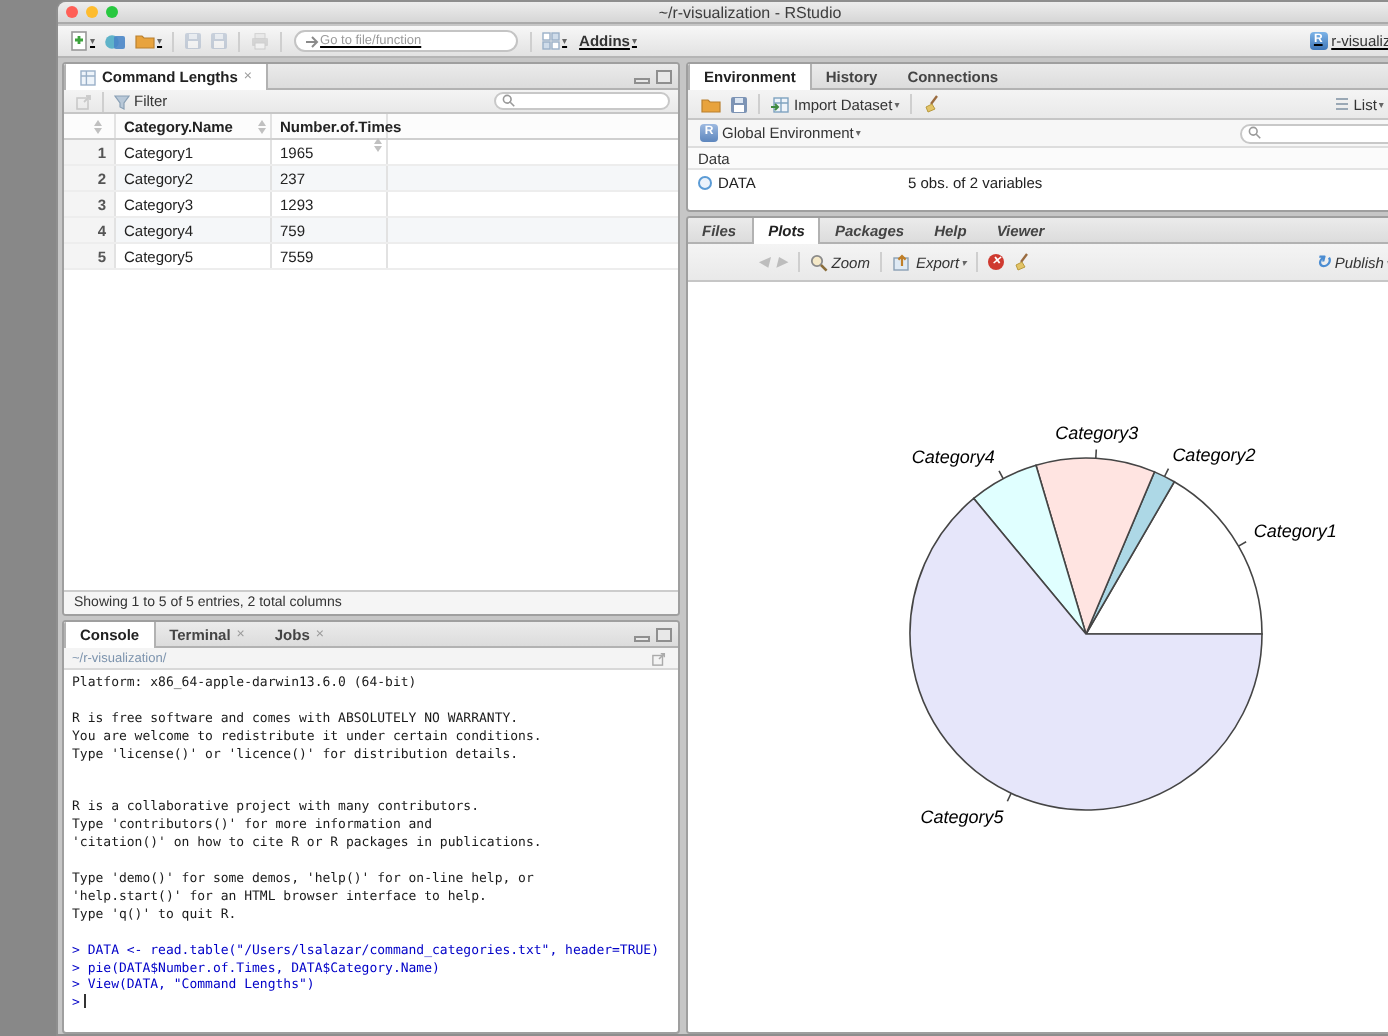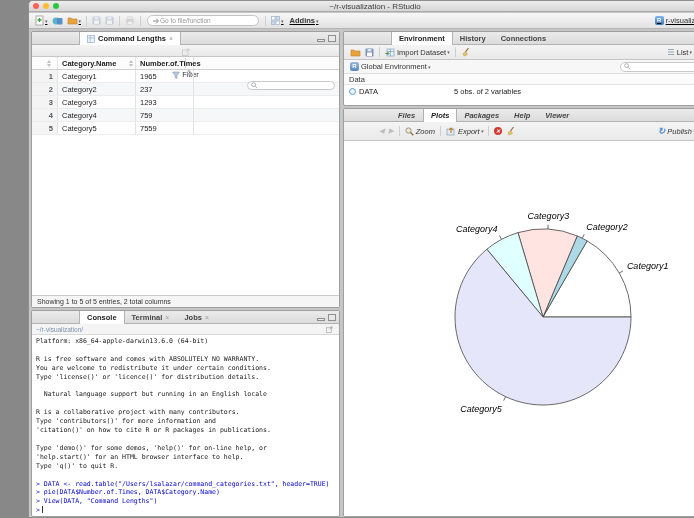--- a/index.html
+++ b/index.html
@@ -32,34 +32,34 @@
     color:#fff; font-size:6px; font-weight:bold; text-align:center; line-height:9px; flex:none; }
 
   
   .panel { position:absolute; background:#fff; border:1px solid #9f9f9f; border-radius:2px; overflow:hidden; }
   #panel-data    { left:2px;  top:30px;  width:309px; height:277px; }
   #panel-console { left:2px;  top:309px; width:309px; height:207px; }
   #panel-env     { left:314px; top:30px; width:378px; height:75px;  }
   #panel-plots   { left:314px; top:107px; width:378px; height:409px;font-style:italic; }
 
   .tabbar { height:13px; background:linear-gradient(#ebebeb,#dcdcdc); border-bottom:1px solid #b2b2b2;
-    display:flex; align-items:stretch; font-size:7.5px; font-weight:700; color:#444;padding-left:47px; }
+    display:flex; align-items:stretch; font-size:7.5px; font-weight:700; color:#444; }
   .tab { display:flex; align-items:center; padding:0 7px; border-right:1px solid transparent; }
   .tab.active { background:#fff; border-left:1px solid #b2b2b2; border-right:1px solid #b2b2b2;
     margin-bottom:-1px; color:#222; }
   .tab .x { font-weight:400; color:#999; font-size:7px; margin-left:3px; }
   .winbtns { margin-left:auto; display:flex; align-items:center; padding-right:3px; }
   .winbtn { width:8px; height:7px; margin-left:3px; border:1px solid #8f8f8f; background:#e8e8e8; }
   .winbtn.min { height:3px; margin-top:4px; }
 
   .ptoolbar { background:linear-gradient(#f4f4f4,#e9e9e9); border-bottom:1px solid #c6c6c6;
     display:flex; align-items:center; padding:0 4px; }
 
   
-  #dv-filterbar { height:12px;flex-direction:column; }
+  #dv-filterbar { height:12px; }
   #dv-search { display:flex; align-items:center; margin-left:auto; width:88px; height:9px;
     background:#fff; border:1px solid #c8c8c8; border-radius:5px; padding:0 3px; }
   #dv-search input { border:none; outline:none; width:70px; font-size:6px; background:transparent; }
   #dv-table { font-size:7.5px; color:#222; }
   .dv-hrow { display:flex; height:13px; border-bottom:1px solid #cfcfcf; font-weight:700; background:#fcfcfc; }
   .dv-row  { display:flex; height:13px; border-bottom:1px solid #ededed; }
   .dv-row.even { background:#f5f7f9; }
   .c-num  { width:26px; text-align:right; padding:2px 4px 0 0; border-right:1px solid #e2e2e2;
             background:#f4f4f4; font-weight:700; color:#555; flex:none; }
   .dv-hrow .c-num { background:#fcfcfc; }
@@ -307,21 +307,20 @@
       </span>
     </div>
     <div id="console-body">
       <div id="console-lines">
           <div class="cline">Platform: x86_64-apple-darwin13.6.0 (64-bit)</div>
           <div class="cline"> </div>
           <div class="cline">R is free software and comes with ABSOLUTELY NO WARRANTY.</div>
           <div class="cline">You are welcome to redistribute it under certain conditions.</div>
           <div class="cline">Type 'license()' or 'licence()' for distribution details.</div>
           <div class="cline"> </div>
-          <div class="cline">  Natural language support but running in an English locale</div>
           <div class="cline"> </div>
           <div class="cline">R is a collaborative project with many contributors.</div>
           <div class="cline">Type 'contributors()' for more information and</div>
           <div class="cline">'citation()' on how to cite R or R packages in publications.</div>
           <div class="cline"> </div>
           <div class="cline">Type 'demo()' for some demos, 'help()' for on-line help, or</div>
           <div class="cline">'help.start()' for an HTML browser interface to help.</div>
           <div class="cline">Type 'q()' to quit R.</div>
           <div class="cline"> </div>
           <div class="cline cmd">&gt; DATA &lt;- read.table("/Users/lsalazar/command_categories.txt", header=TRUE)</div>

